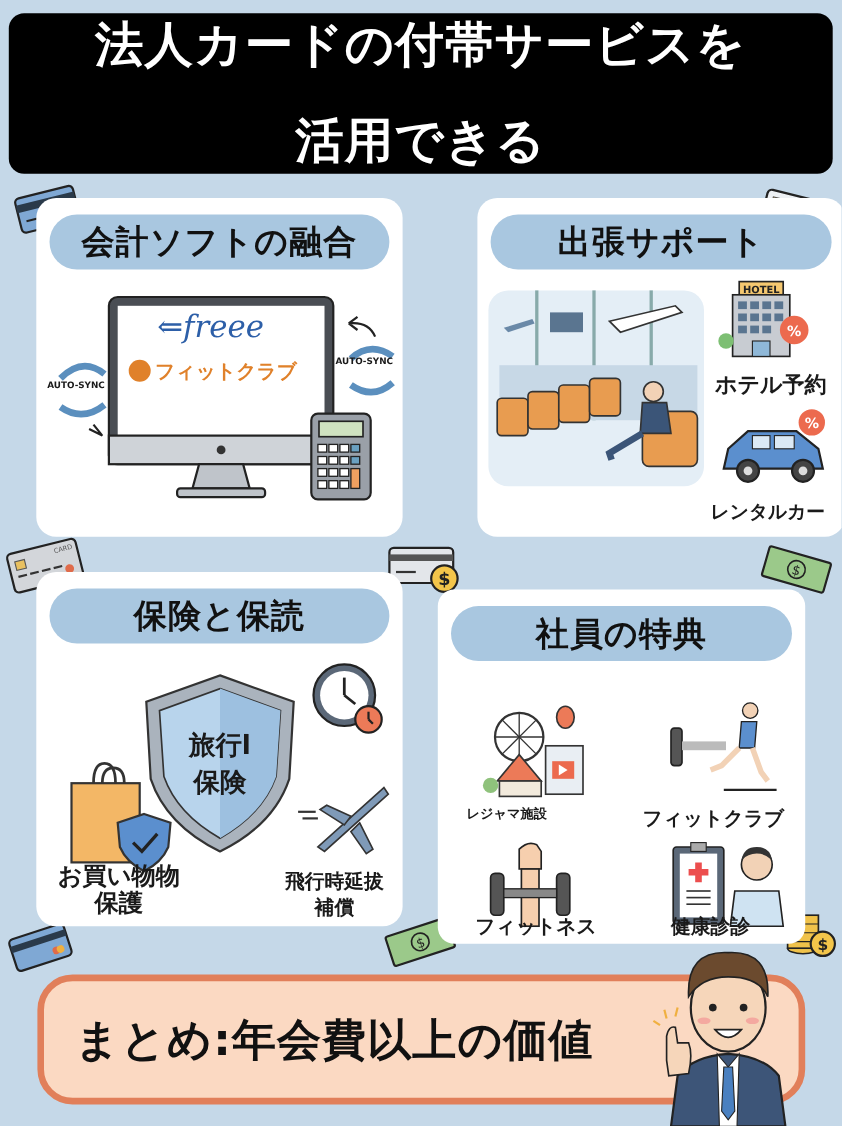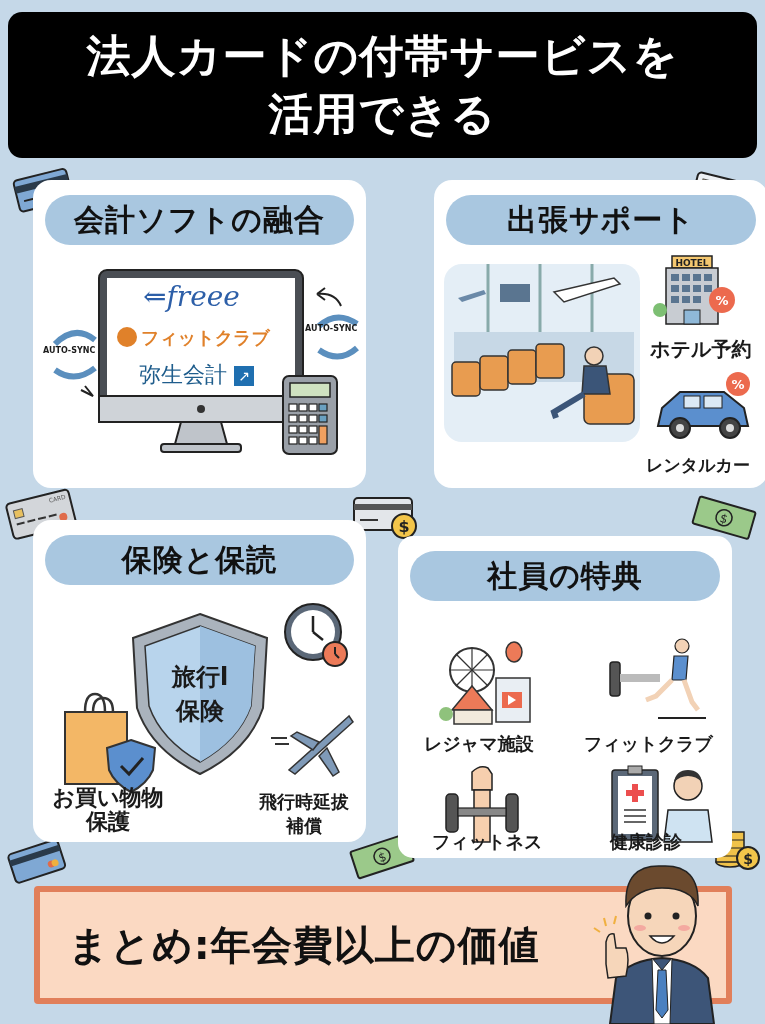--- a/index.html
+++ b/index.html
@@ -5,40 +5,40 @@
   * { box-sizing: border-box; margin: 0; padding: 0; }
   body {
     width: 765px; height: 1024px; overflow: hidden;
     background: #c5d8e8;
     font-family: "DejaVu Sans", "Liberation Sans", sans-serif;
     position: relative;
   }
   .title-box {
     position: absolute; left: 8px; top: 12px; width: 749px; height: 146px;
     background: #000; border-radius: 14px;
-    display: flex; flex-direction: column; align-items: center; justify-content: center;
+    display: flex; flex-direction: column; align-items: center; justify-content: space-between;
     color: #fff; font-weight: bold; font-size: 44px; line-height: 58px; letter-spacing: 1px;
   }
   .panel {
     position: absolute; background: #fff; border-radius: 18px;
   }
   .p1 { left: 33px; top: 180px; width: 333px; height: 308px; padding-left: 36px; }
   .p2 { left: 398px; top: 180px; width: 334px; height: 308px; margin-left: 36px; }
   .p3 { left: 33px; top: 520px; width: 333px; height: 322px; }
   .p4 { left: 398px; top: 536px; width: 334px; height: 322px; border-radius: 15px; }
   .pill {
     position: absolute; left: 12px; right: 12px; top: 15px; height: 50px;
     background: #a9c7e0; border-radius: 25px;
     display: flex; align-items: center; justify-content: center;
     font-weight: bold; font-size: 30px; color: #111; letter-spacing: 1px;
   }
   .lbl { position: absolute; font-weight: bold; color: #1a1a1a; text-align: center; white-space: nowrap; }
   .summary {
     position: absolute; left: 34px; top: 886px; width: 698px; height: 118px;
-    background: #fbd9c2; border: 6px solid #e17f5a; border-radius: 4px;
+    background: #fbd9c2; border: 6px solid #e17f5a; border-radius: 32px;
     display: flex; align-items: center; padding-left: 28px;
     font-weight: bold; font-size: 40px; color: #111; letter-spacing: 1px;
   }
   svg { position: absolute; overflow: visible; }
 </style>
 </head>
 <body>
 
 <div class="title-box">
   <div>法人カードの付帯サービスを</div>
@@ -138,24 +138,20 @@
       <rect x="192" y="169" width="8" height="7"></rect>
         <rect x="202" y="169" width="8" height="7"></rect>
         <rect x="212" y="169" width="8" height="7"></rect>
     </g>
   </svg>
   <div class="lbl" style="left:110px;top:100px;font-size:28px;font-style:italic;font-family:'DejaVu Serif',serif;color:#2d5fa8;font-weight:normal">
     <span style="font-style:normal">⇐</span><span>freee</span>
   </div>
   <div class="lbl" style="left:84px;top:146px;font-size:18px;color:#e0812a">
     <span style="display:inline-block;width:20px;height:20px;border-radius:50%;background:#e0812a;vertical-align:-3px;margin-right:4px"></span><span>フィットクラブ</span>
-  </div>
-  <div class="lbl" style="left:106px;top:180px;font-size:22px;color:#1f5d8c;font-weight:normal">
-    <span>弥生会計</span>
-    <span style="display:inline-block;width:20px;height:20px;background:#1f6fb0;color:#fff;font-size:14px;line-height:20px;text-align:center;vertical-align:1px">↗</span>
   </div>
   <svg style="left:12px;top:140px" width="60" height="80" viewBox="0 0 60 80">
     <path d="M10 24 Q30 4 50 20" fill="none" stroke="#5b8fbe" stroke-width="6"></path>
     <path d="M50 48 Q30 64 10 50" fill="none" stroke="#5b8fbe" stroke-width="6"></path>
     <path d="M36 70 L48 76 L40 66" fill="none" stroke="#222" stroke-width="2"></path>
   </svg>
   <div class="lbl" style="left:10px;top:166px;font-size:8px">AUTO-SYNC</div>
   <svg style="left:278px;top:108px" width="54" height="80" viewBox="0 0 54 80">
     <path d="M6 6 L14 0 M6 6 L14 12 M6 6 Q24 4 30 18" fill="none" stroke="#222" stroke-width="2"></path>
     <path d="M8 38 Q26 22 46 36" fill="none" stroke="#5b8fbe" stroke-width="6"></path>
@@ -280,21 +276,21 @@
         <line x1="46" y1="14" x2="14" y2="46"></line>
       </g>
     <path d="M10 70 L30 46 L50 70 Z" fill="#ec7a58" stroke="#333" stroke-width="1.5"></path>
     <rect x="12" y="70" width="38" height="14" fill="#f2eadc" stroke="#333" stroke-width="1.5"></rect>
     <rect x="54" y="38" width="34" height="44" fill="#e9eef3" stroke="#333" stroke-width="1.5"></rect>
     <rect x="60" y="52" width="20" height="16" fill="#ec6a4e"></rect>
     <path d="M66 55 L66 65 L74 60 Z" fill="#fff"></path>
     <ellipse cx="72" cy="12" rx="8" ry="10" fill="#ec7a58" stroke="#333" stroke-width="1.5"></ellipse>
     <circle cx="4" cy="74" r="7" fill="#8fc27c"></circle>
   </svg>
-  <div class="lbl" style="left:26px;top:196px;font-size:18px">レジャマ施設</div>
+  <div class="lbl" style="left:26px;top:196px;font-size:12px">レジャマ施設</div>
   <svg style="left:208px;top:102px" width="104" height="90" viewBox="0 0 104 90">
     <rect x="4" y="24" width="10" height="34" rx="3" fill="#555" stroke="#222" stroke-width="1.5"></rect>
     <rect x="14" y="36" width="40" height="8" fill="#bbb"></rect>
     <circle cx="76" cy="8" r="7" fill="#f2d2b6" stroke="#222" stroke-width="1.2"></circle>
     <path d="M68 18 L82 18 L80 42 L66 42 Z" fill="#5b8fce" stroke="#222" stroke-width="1.2"></path>
     <path d="M66 42 L50 58 L40 62" fill="none" stroke="#f2d2b6" stroke-width="5"></path>
     <path d="M78 42 L86 64 L92 72" fill="none" stroke="#f2d2b6" stroke-width="5"></path>
     <line x1="52" y1="80" x2="100" y2="80" stroke="#222" stroke-width="2"></line>
   </svg>
   <div class="lbl" style="left:186px;top:196px;font-size:18px">フィットクラブ</div>

